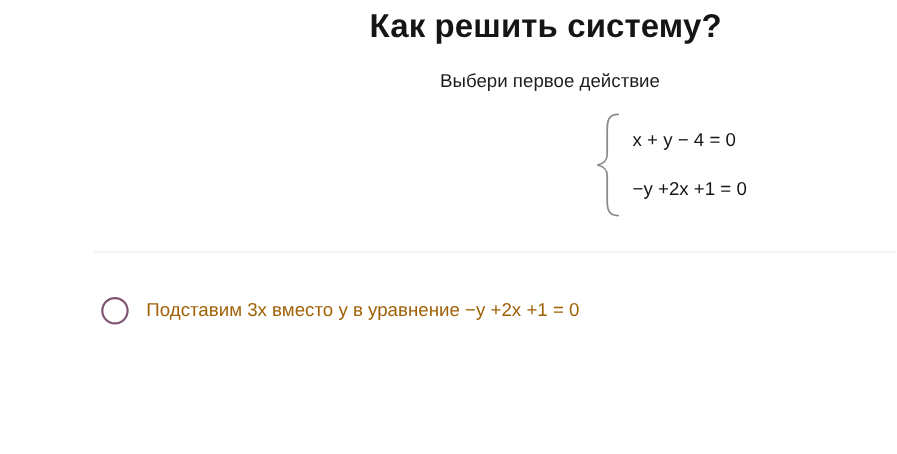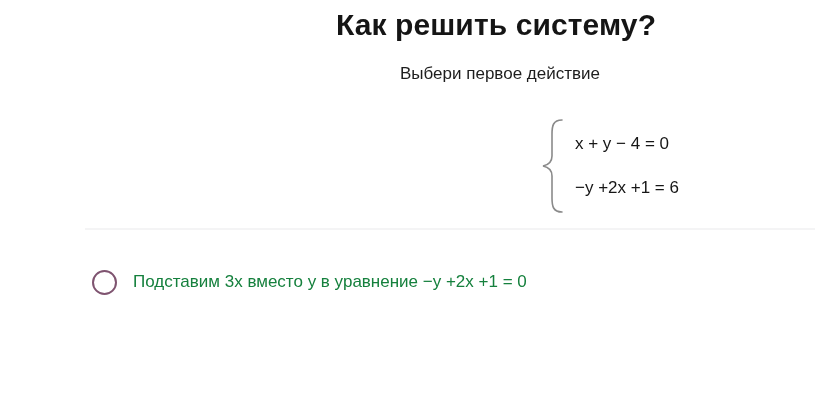--- a/index.html
+++ b/index.html
@@ -42,21 +42,21 @@
     font-size: 17px;
     font-weight: normal;
     color: #1d1d1d;
     white-space: nowrap;
   }
 
   
   .system {
     position: absolute;
     left: 540px;
-    top: 118px;
+    top: 102px;
     display: flex;
     align-items: stretch;
   }
   .brace {
     width: 26px;
     height: 96px;
     flex: none;
     display: block;
   }
   .equations {
@@ -100,40 +100,40 @@
     height: 25px;
     flex: none;
     border: 2px solid #7f5470;
     border-radius: 50%;
     background: #ffffff;
     box-sizing: border-box;
   }
   .option-label {
     margin-left: 16px;
     font-size: 17px;
-    color: #15803d;
+    color: #a16207;
     white-space: nowrap;
   }
 </style>
 </head>
 <body>
 
 <div class="screen">
 
   <div class="title">Как решить систему?</div>
 
   <div class="subtitle">Выбери первое действие</div>
 
   <div class="system">
     <svg class="brace" viewBox="0 0 26 96">
       <path d="M22 2 C13 2 12 8 12 16 L12 38 C12 45 8 47 3 48 C8 49 12 51 12 58 L12 80 C12 88 13 94 22 94" fill="none" stroke="#8a8a8a" stroke-width="1.6" stroke-linecap="round"></path>
     </svg>
     <div class="equations">
       <div class="equation">x + y − 4 = 0</div>
-      <div class="equation">−y +2x +1 = 6</div>
+      <div class="equation">−y +2x +1 = 0</div>
     </div>
   </div>
 
   <div class="divider"></div>
 
   <div class="options">
 
     <div class="option-row">
       <span class="radio"></span>
       <span class="option-label">Подставим 3х вместо у в уравнение −y +2х +1 = 0</span>

